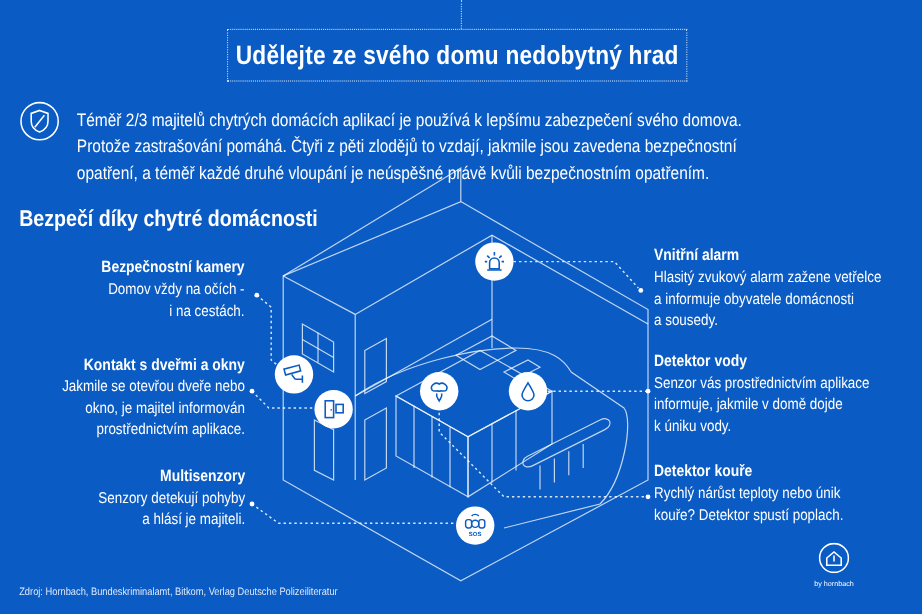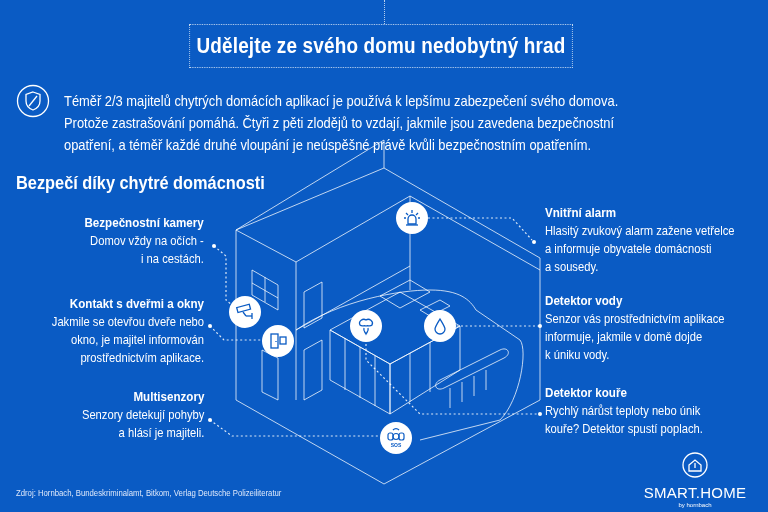--- a/index.html
+++ b/index.html
@@ -227,15 +227,14 @@
 </div>
 
 <div class="abs footnote">Zdroj: Hornbach, Bundeskriminalamt, Bitkom, Verlag Deutsche Polizeiliteratur</div>
 
 <div class="abs logo">
   <svg width="26" height="26" viewBox="0 0 26 26">
     <circle cx="13" cy="13" r="12" fill="none" stroke="#fff" stroke-width="1.3"></circle>
     <path d="M7 13 L13 8 L19 13 L19 19 L7 19 Z" fill="none" stroke="#fff" stroke-width="1.3"></path>
     <line x1="13" y1="11" x2="13" y2="16" stroke="#fff" stroke-width="1.3"></line>
   </svg>
-  <div class="brand">SMART.HOME</div>
   <div class="by">by hornbach</div>
 </div>
 
 </body></html>

